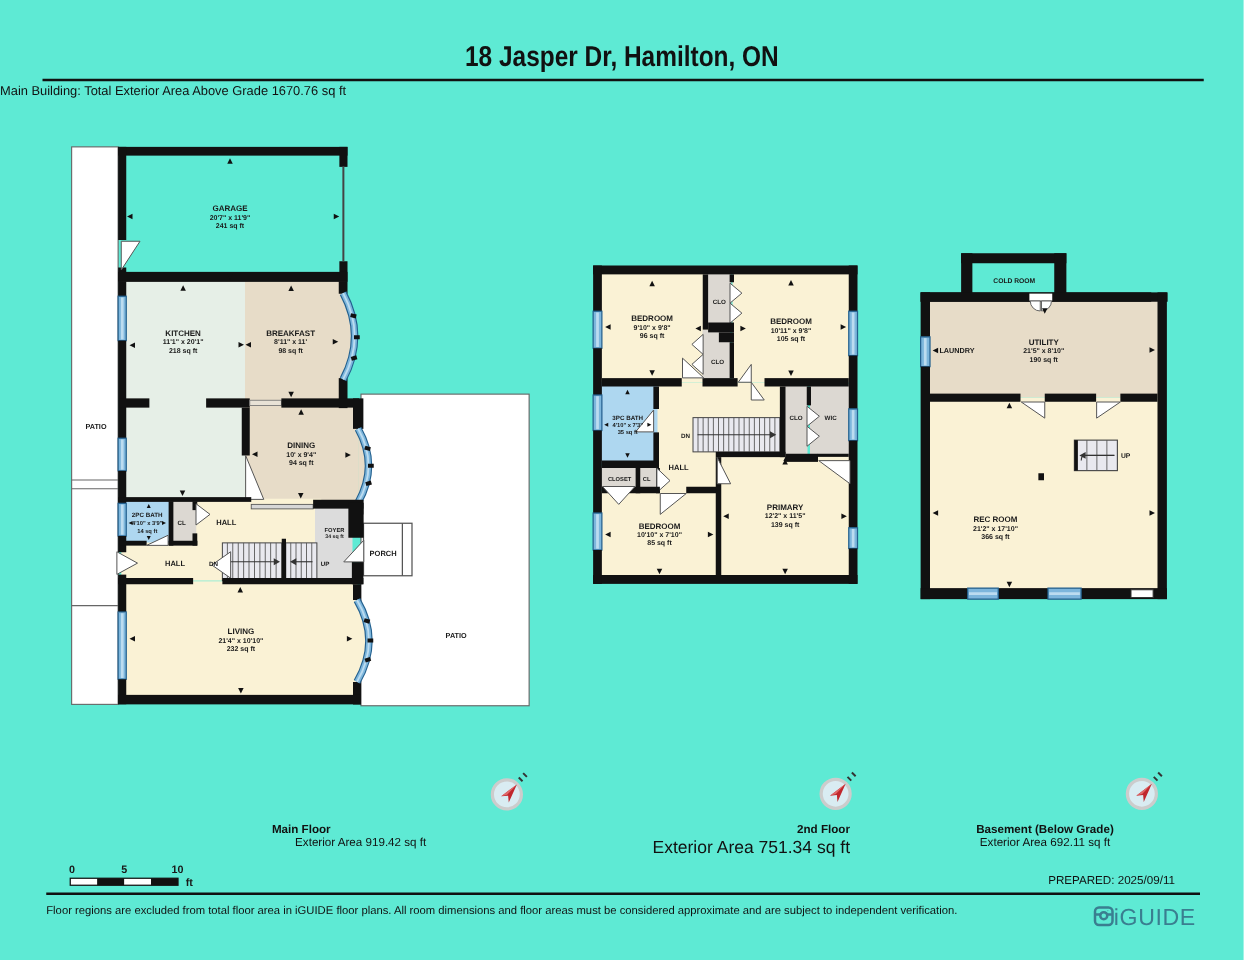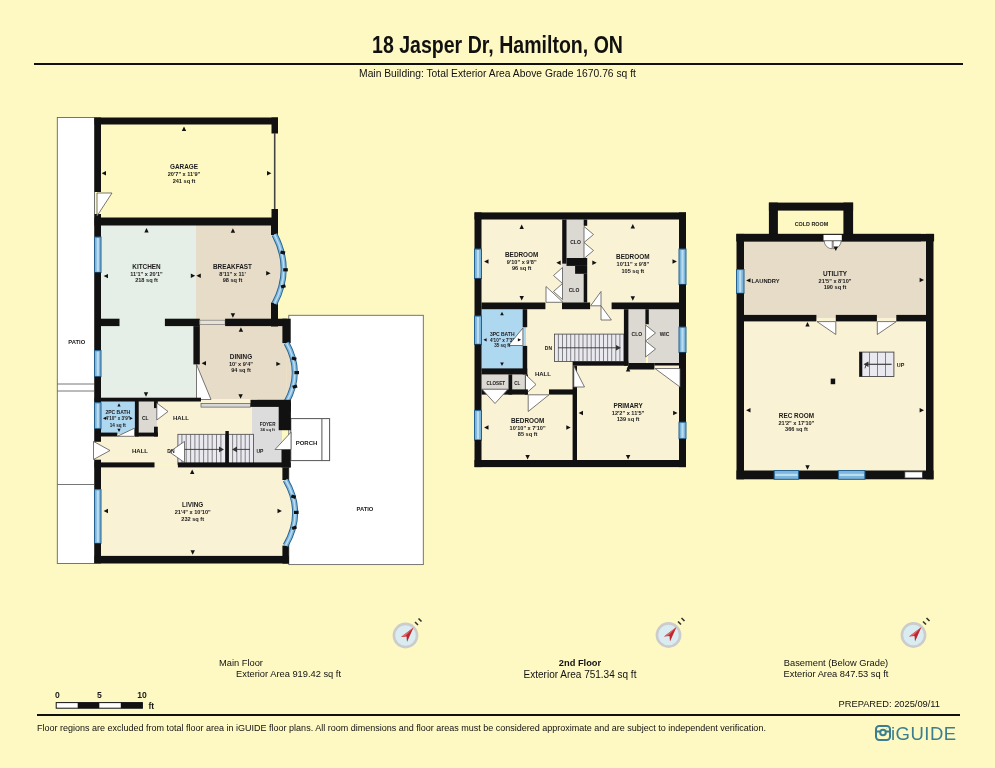--- a/index.html
+++ b/index.html
@@ -1,28 +1,28 @@
 <!DOCTYPE html>
 <html><head><meta charset="utf-8"><style>
 html,body{margin:0;padding:0;background:#fff}
-.page{position:relative;width:995px;height:768px;background:#fef9c3;font-family:"Liberation Sans",sans-serif;overflow:hidden}
+.page{position:relative;width:995px;height:768px;background:#5eead4;font-family:"Liberation Sans",sans-serif;overflow:hidden}
 .abs{position:absolute}
 svg text{font-family:"Liberation Sans",sans-serif;fill:#1a1a1a}
 .rn{font-weight:bold;font-size:6.4px}
 .rd{font-weight:bold;font-size:5.6px}
 .tn{font-weight:bold;font-size:5.0px}
 .td{font-weight:bold;font-size:4.6px}
 </style></head><body>
 <div class="page">
 
 <div class="abs" style="left:0;top:31.5px;width:995px;text-align:center;font-size:23px;font-weight:bold;color:#111;transform:scaleX(0.85)">18 Jasper Dr, Hamilton, ON</div>
 
 <div class="abs" style="left:34px;top:63px;width:929px;height:2px;background:#111"></div>
 
-<div class="abs" style="left:0;top:67.5px;width:995px;text-align:center;font-size:10.3px;color:#111">Main Building: Total Exterior Area Above Grade 1670.76 sq ft</div>
+<div class="abs" style="left:0;top:67.5px;width:995px;font-size:10.3px;color:#111">Main Building: Total Exterior Area Above Grade 1670.76 sq ft</div>
 <svg class="abs" style="left:0;top:0" width="995" height="768" viewBox="0 0 995 768">
 
 <g>
 
 <rect x="57.3" y="117.5" width="37.2" height="446" fill="#fff" stroke="#666" stroke-width="0.9"></rect>
 <line x1="57.3" y1="484.5" x2="94.5" y2="484.5" stroke="#666" stroke-width="0.9"></line>
 <line x1="57.3" y1="384" x2="94.5" y2="384" stroke="#666" stroke-width="0.9"></line>
 <line x1="57.3" y1="391" x2="94.5" y2="391" stroke="#666" stroke-width="0.9"></line>
 <text x="76.8" y="343.5" text-anchor="middle" style="font-weight:bold;font-size:5.8px">PATIO</text>
 
@@ -500,28 +500,28 @@
 </g>
 
 <g stroke="#3a7e90" fill="none" stroke-width="2">
 <rect x="876" y="726" width="14" height="14" rx="3.2"></rect>
 <path d="M876.5,731.5 h4.2 M889.5,731.5 h-4.2"></path>
 <circle cx="883" cy="732.5" r="2.8"></circle>
 <circle cx="886.3" cy="728.6" r="0.4" fill="#3a7e90" stroke="none"></circle>
 </g>
 </svg>
 
-<div class="abs" style="left:141px;top:658px;width:200px;text-align:center;font-size:9.3px;font-weight:normal;color:#111">Main Floor</div>
+<div class="abs" style="left:141px;top:658px;width:200px;text-align:center;font-size:9.3px;font-weight:bold;color:#111">Main Floor</div>
 <div class="abs" style="left:141px;top:669px;width:200px;text-align:right;font-size:9.3px;color:#111">Exterior Area 919.42 sq ft</div>
 
-<div class="abs" style="left:480px;top:658px;width:200px;text-align:center;font-size:9.3px;font-weight:bold;color:#111">2nd Floor</div>
-<div class="abs" style="left:480px;top:669px;width:200px;text-align:center;font-size:10px;color:#111">Exterior Area 751.34 sq ft</div>
-
-<div class="abs" style="left:736px;top:658px;width:200px;text-align:center;font-size:9.3px;font-weight:normal;color:#111">Basement (Below Grade)</div>
-<div class="abs" style="left:736px;top:669px;width:200px;text-align:center;font-size:9.3px;color:#111">Exterior Area 847.53 sq ft</div>
+<div class="abs" style="left:480px;top:658px;width:200px;text-align:right;font-size:9.3px;font-weight:bold;color:#111">2nd Floor</div>
+<div class="abs" style="left:480px;top:669px;width:200px;text-align:right;font-size:14px;color:#111">Exterior Area 751.34 sq ft</div>
+
+<div class="abs" style="left:736px;top:658px;width:200px;text-align:center;font-size:9.3px;font-weight:bold;color:#111">Basement (Below Grade)</div>
+<div class="abs" style="left:736px;top:669px;width:200px;text-align:center;font-size:9.3px;color:#111">Exterior Area 692.11 sq ft</div>
 
 <div class="abs" style="left:640px;top:699px;width:300px;text-align:right;font-size:9.3px;font-weight:normal;color:#111">PREPARED: 2025/09/11</div>
 
 <div class="abs" style="left:36.5px;top:714px;width:923px;height:2.2px;background:#111"></div>
 
 <div class="abs" style="left:37px;top:722.5px;font-size:9.0px;color:#111">Floor regions are excluded from total floor area in iGUIDE floor plans. All room dimensions and floor areas must be considered approximate and are subject to independent verification.</div>
 
 <div class="abs" style="left:891px;top:723px;font-size:18.5px;font-weight:normal;color:#3a7e90;letter-spacing:0.5px">iGUIDE</div>
 </div>
 

